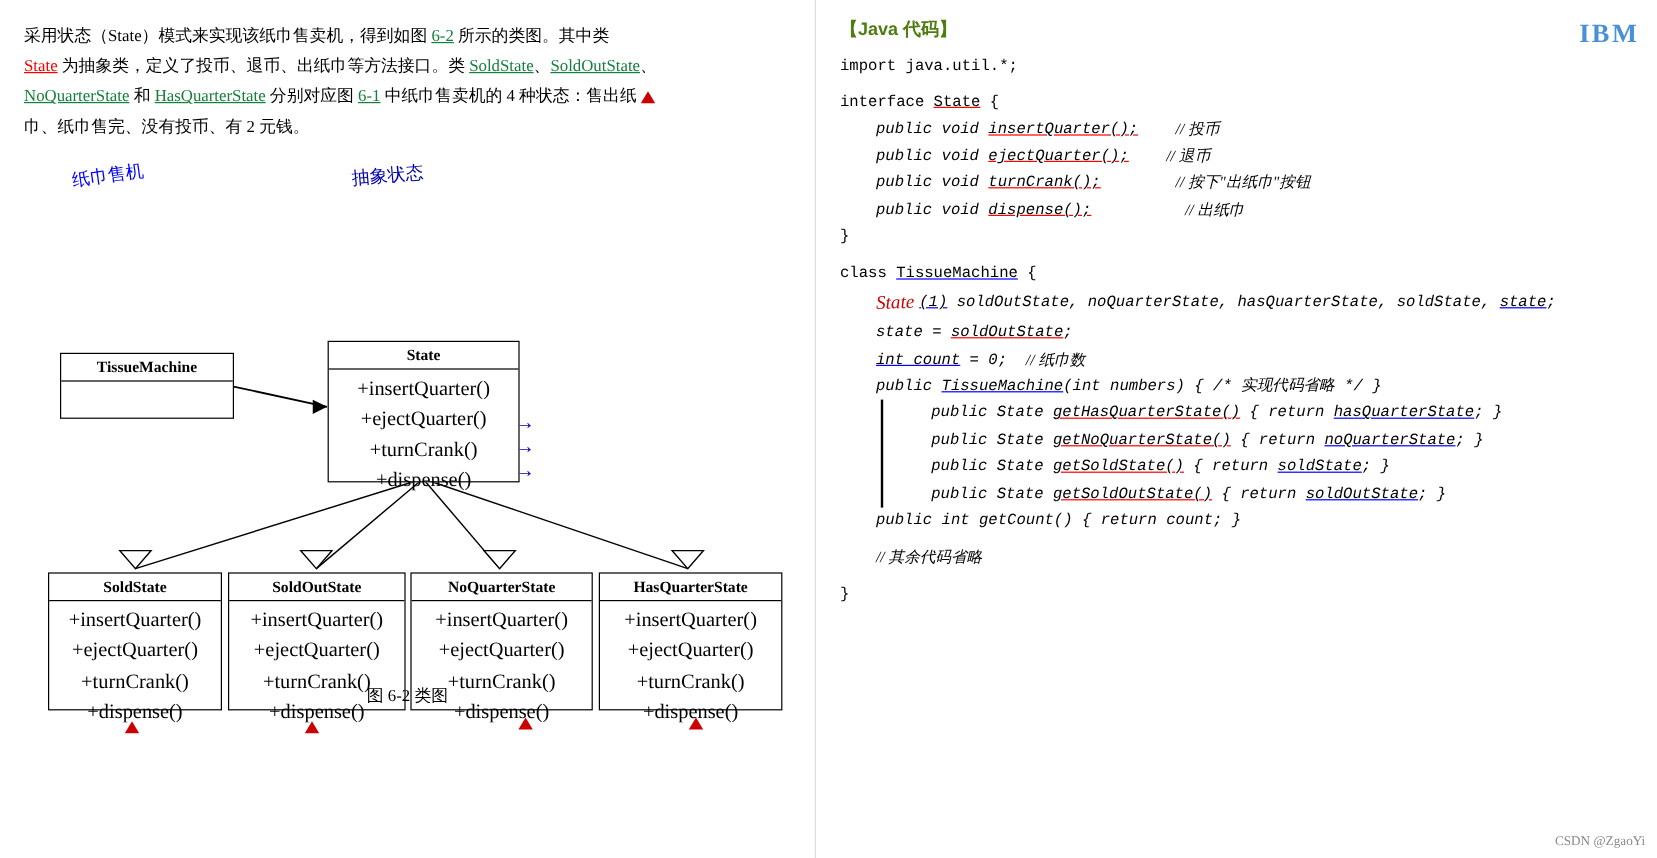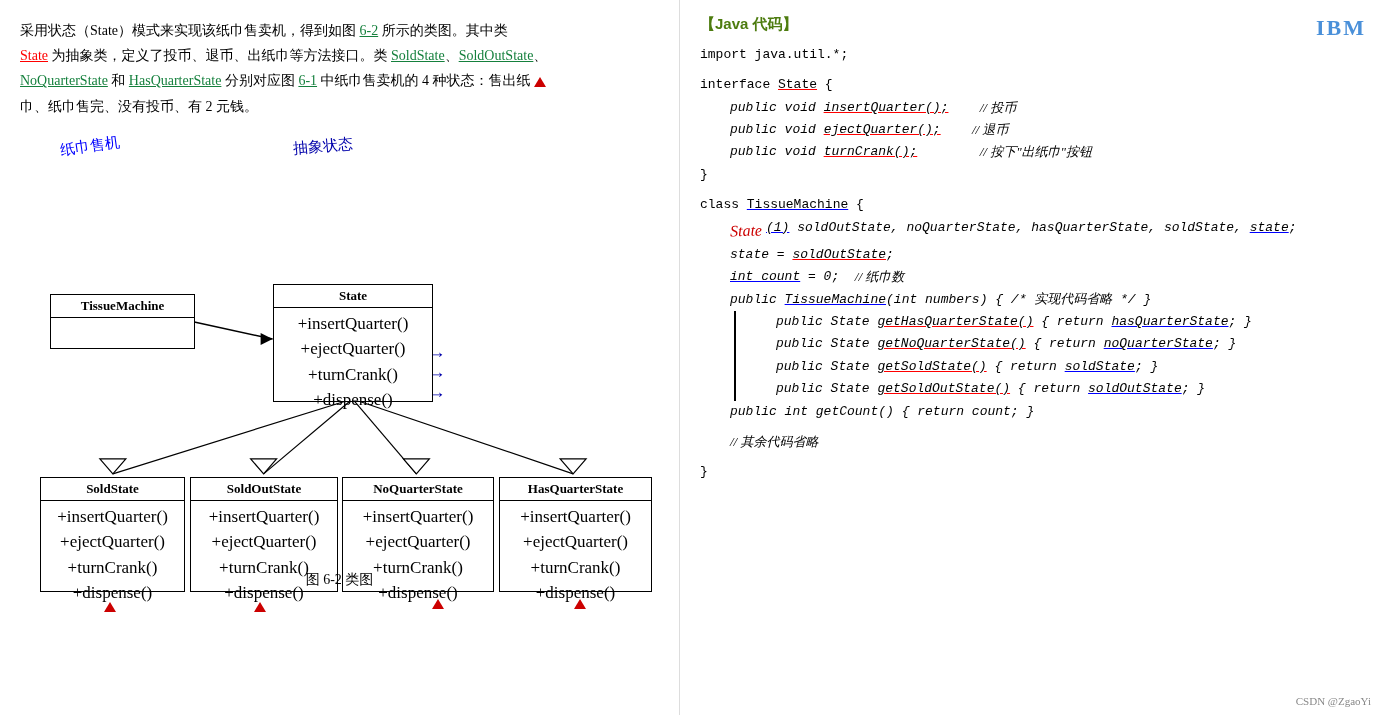--- a/index.html
+++ b/index.html
@@ -112,21 +112,21 @@
     .code-block {
       font-family: 'Courier New', Courier, monospace;
       font-size: 13px;
       line-height: 1.72;
       color: #000;
       position: relative;
     }
 
     .code-line {
       display: flex;
-      align-items: flex-start;
+      align-items: center;
       position: relative;
     }
 
     .code-indent-1 { padding-left: 30px; font-style: italic; }
 
     .comment {
       color: #000;
       font-family: 'SimSun', serif;
     }
 
@@ -299,20 +299,24 @@
       <span>public void <span class="ul-red">insertQuarter();</span></span>
       &nbsp;&nbsp;&nbsp;&nbsp;<span class="comment">// 投币</span>
     </div>
     <div class="code-line code-indent-1">
       <span>public void <span class="ul-red">ejectQuarter();</span></span>
       &nbsp;&nbsp;&nbsp;&nbsp;<span class="comment">// 退币</span>
     </div>
     <div class="code-line code-indent-1">
       <span>public void <span class="ul-red">turnCrank();</span></span>
       &nbsp;&nbsp;&nbsp;&nbsp;&nbsp;&nbsp;&nbsp;&nbsp;<span class="comment">// 按下"出纸巾"按钮</span>
+    </div>
+    <div class="code-line code-indent-1">
+      <span>public void <span class="ul-red">dispense();</span></span>
+      &nbsp;&nbsp;&nbsp;&nbsp;&nbsp;&nbsp;&nbsp;&nbsp;&nbsp;&nbsp;<span class="comment">// 出纸巾</span>
     </div>
 
     <div class="code-line">
       <span>}</span>
     </div>
 
     <div class="code-line" style="height:8px;"></div>
 
     <div class="code-line">
       <span>class <span class="ul-blue">TissueMachine</span> {</span>

